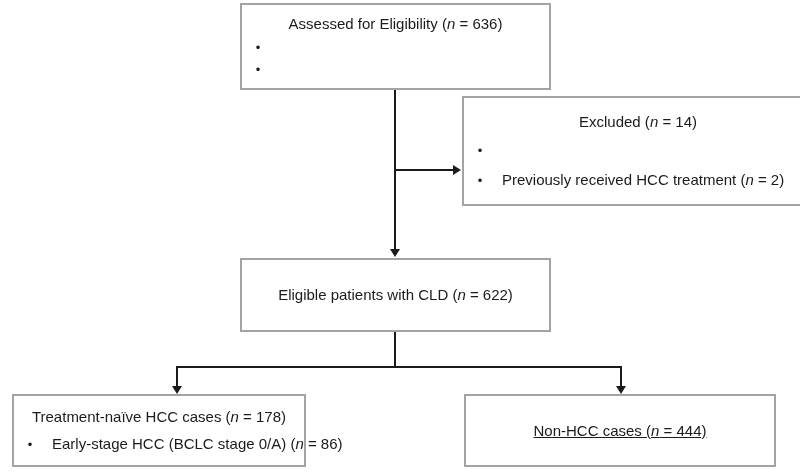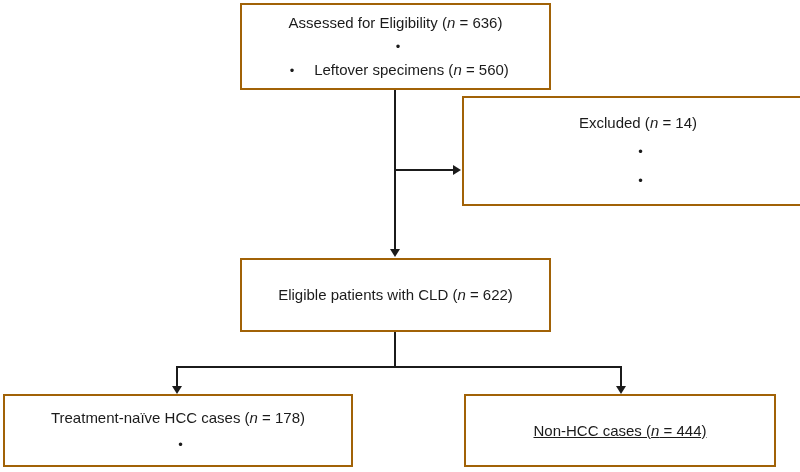--- a/index.html
+++ b/index.html
@@ -14,27 +14,26 @@
     background: #ffffff;
     font-family: "Liberation Sans", sans-serif;
     font-size: 15px;
     line-height: 1.2;
     color: #1b1b1b;
     overflow: hidden;
   }
   .box {
     position: absolute;
     box-sizing: border-box;
-    border: 2px solid #a16207;
+    border: 2px solid #a3a3a3;
     background: #ffffff;
     display: flex;
     flex-direction: column;
     justify-content: space-evenly;
     padding: 3px 6px;
-    align-items: center;
   }
   .box-title { text-align: center; white-space: nowrap; }
   .center-both { justify-content: center; }
   .bullet-row {
     display: flex;
     align-items: baseline;
     white-space: nowrap;
   }
   .bullet-marker {
     flex: 0 0 auto;
@@ -42,21 +41,21 @@
     width: 10px;
     text-align: center;
     font-size: 13px;
   }
   .bullet-text { margin-left: 17px; }
 
   
   #box-assessed  { left: 240px; top: 3px;   width: 311px; height: 87px; }
   #box-excluded  { left: 462px; top: 96px; width: 352px; height: 110px; }
   #box-eligible  { left: 240px; top: 258px; width: 311px; height: 74px; }
-  #box-naive     { left: 3px;   top: 394px; width: 350px; height: 73px; }
+  #box-naive     { left: 12px;   top: 394px; width: 294px; height: 73px; }
   #box-nonhcc    { left: 464px; top: 394px; width: 312px; height: 73px; text-decoration: underline; }
 
   
   .line { position: absolute; background: #1b1b1b; }
   #line-main-vertical     { left: 394px; top: 90px;  width: 2px;   height: 161px; }
   #line-excluded-branch   { left: 395px; top: 169px; width: 59px;  height: 2px; }
   #line-eligible-stub     { left: 394px; top: 332px; width: 2px;   height: 36px; }
   #line-split-horizontal  { left: 177px; top: 366px; width: 445px; height: 2px; }
   #line-split-left        { left: 176px; top: 366px; width: 2px;   height: 21px; }
   #line-split-right       { left: 620px; top: 366px; width: 2px;   height: 21px; }
@@ -84,42 +83,43 @@
 
 <div class="canvas">
 
   <div class="box" id="box-assessed">
     <div class="box-title">Assessed for Eligibility (<i>n</i> = 636)</div>
     <div class="bullet-row">
       <span class="bullet-marker">•</span>
     </div>
     <div class="bullet-row">
       <span class="bullet-marker">•</span>
-      <span class="bullet-text">Leftover specimens (<i>n</i> = 560)</span>
     </div>
   </div>
 
   <div class="box" id="box-excluded">
     <div class="box-title">Excluded (<i>n</i> = 14)</div>
     <div class="bullet-row">
       <span class="bullet-marker">•</span>
     </div>
     <div class="bullet-row">
       <span class="bullet-marker">•</span>
+      <span class="bullet-text">Previously received HCC treatment (<i>n</i> = 2)</span>
     </div>
   </div>
 
   <div class="box center-both" id="box-eligible">
     <div class="box-title">Eligible patients with CLD (<i>n</i> = 622)</div>
   </div>
 
   <div class="box" id="box-naive">
     <div class="box-title">Treatment-naïve HCC cases (<i>n</i> = 178)</div>
     <div class="bullet-row">
       <span class="bullet-marker">•</span>
+      <span class="bullet-text">Early-stage HCC (BCLC stage 0/A) (<i>n</i> = 86)</span>
     </div>
   </div>
 
   <div class="box center-both" id="box-nonhcc">
     <div class="box-title">Non-HCC cases (<i>n</i> = 444)</div>
   </div>
 
   <div class="line" id="line-main-vertical"></div>
   <div class="line" id="line-excluded-branch"></div>
   <div class="line" id="line-eligible-stub"></div>

